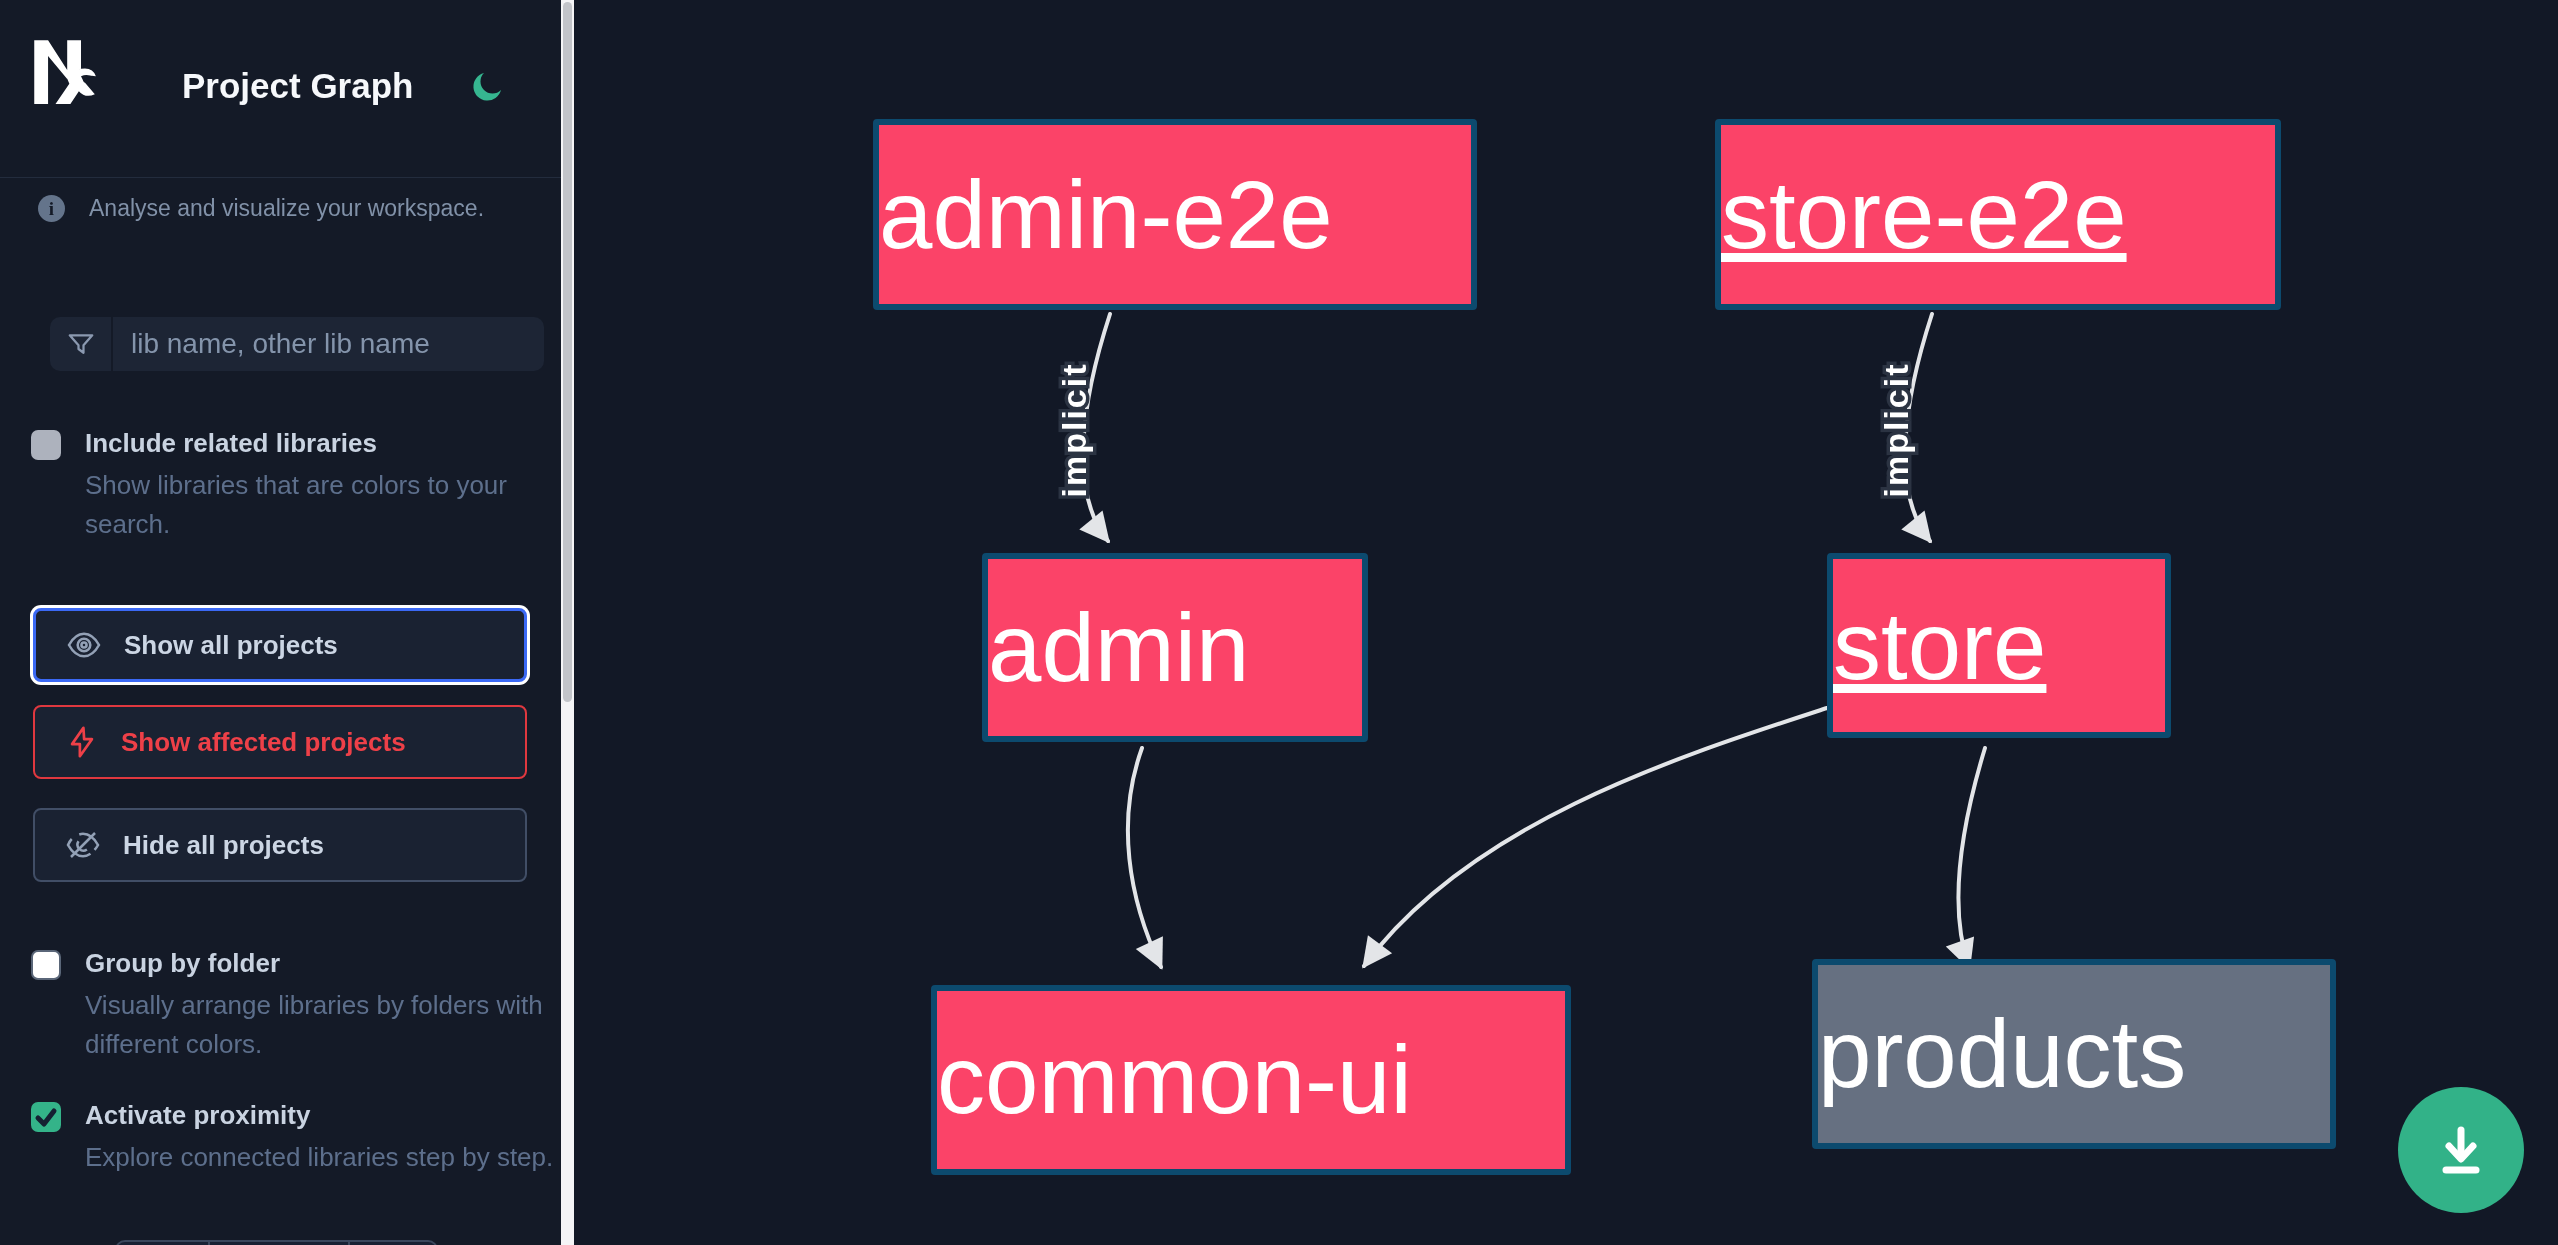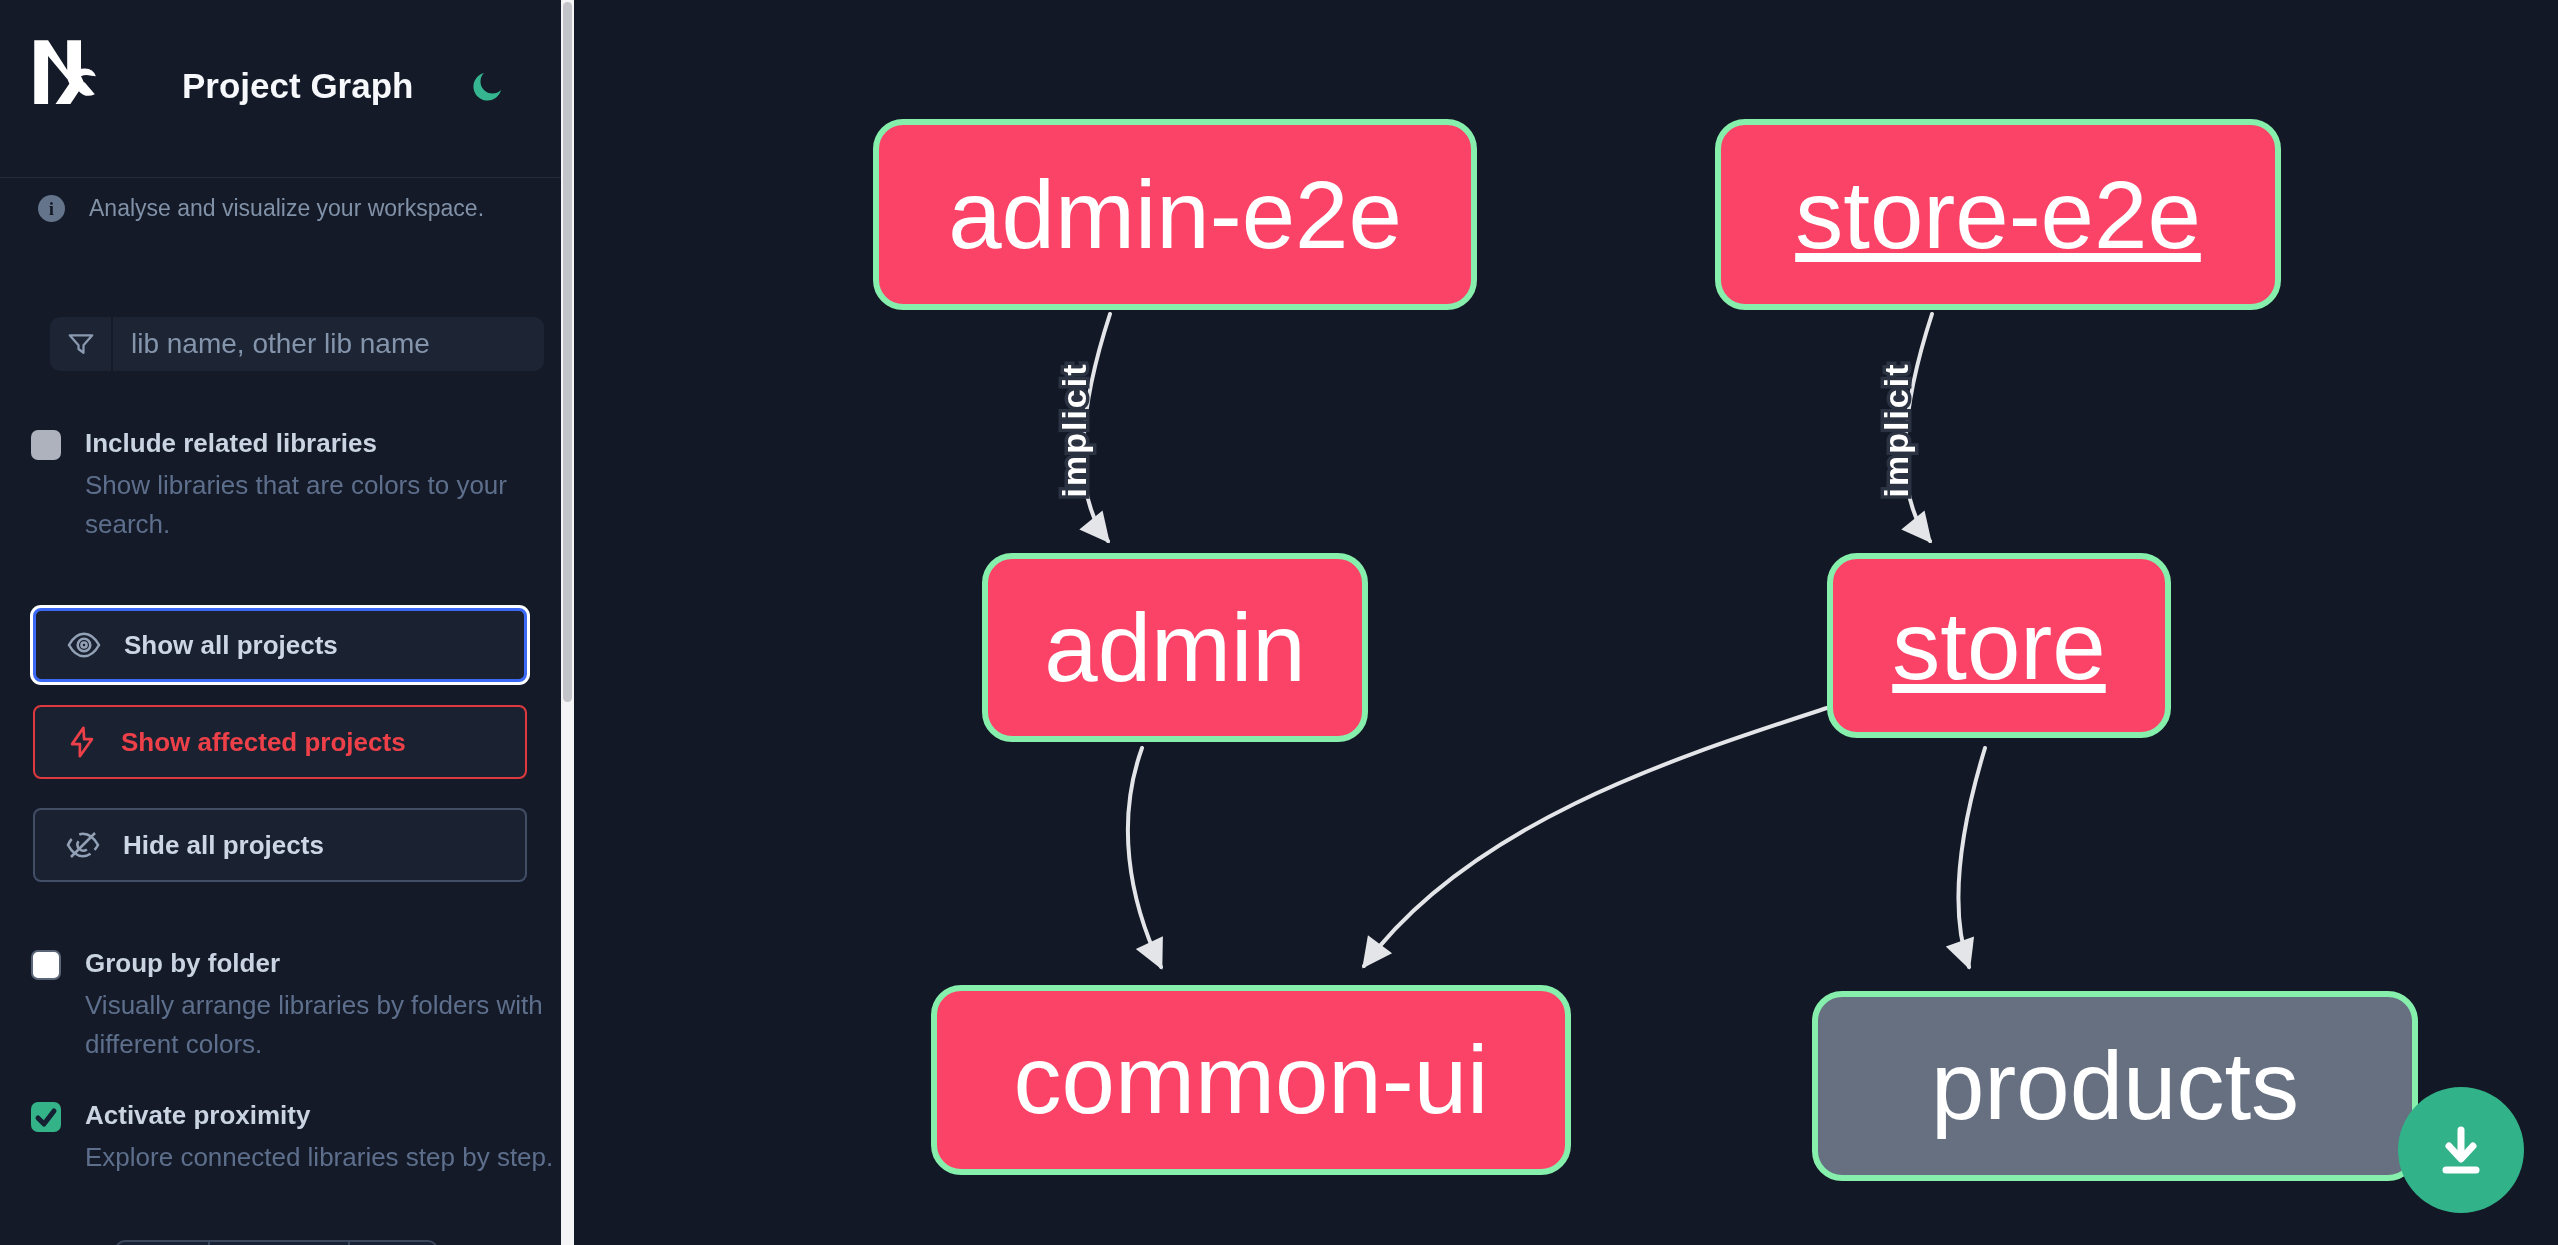--- a/index.html
+++ b/index.html
@@ -50,31 +50,31 @@
 
   #segmented{position:absolute;left:115px;top:1240px;width:323px;height:24px;background:#192134;
              border:2px solid #3b475d;border-radius:10px 10px 0 0;display:flex;}
   #segmented .seg{flex:0 0 auto;height:100%;border-right:2px solid #3b475d;}
   #segmented .seg:nth-child(1){width:93px;}
   #segmented .seg:nth-child(2){width:140px;}
   #segmented .seg:nth-child(3){width:86px;border-right:none;}
 
   
   #canvas{position:absolute;left:574px;top:0;width:1984px;height:1245px;background:#121826;}
-  .node{position:absolute;border:6px solid #86efac;border-radius:30px;display:flex;
-        align-items:center;justify-content:center;color:#ffffff;font-size:96px;
+  .node{position:absolute;border:6px solid #0c4a6e;border-radius:4px;display:flex;
+        align-items:center;color:#ffffff;font-size:96px;
         letter-spacing:0px;cursor:pointer;}
   .node.pink{background:#fb4368;}
   .node.gray{background:#667081;}
   #node-admin-e2e{left:873px;top:119px;width:604px;height:191px;}
   #node-store-e2e{left:1715px;top:119px;width:566px;height:191px;text-decoration:underline;}
   #node-admin{left:982px;top:553px;width:386px;height:189px;}
   #node-store{left:1827px;top:553px;width:344px;height:185px;text-decoration:underline;}
   #node-common-ui{left:931px;top:985px;width:640px;height:190px;}
-  #node-products{left:1812px;top:991px;width:606px;height:190px;}
+  #node-products{left:1812px;top:959px;width:524px;height:190px;}
 
   #edges{position:absolute;left:0;top:0;width:2558px;height:1245px;pointer-events:none;}
   .edge{stroke:#e3e5e8;stroke-width:4;fill:none;stroke-linecap:round;}
   .edge-label{font-family:"Liberation Sans",sans-serif;font-size:34px;font-weight:700;
               fill:#ffffff;stroke:#2b3342;stroke-width:7px;paint-order:stroke;
               letter-spacing:2px;text-anchor:middle;dominant-baseline:middle;}
 
   
   #fab{position:absolute;left:2398px;top:1087px;width:126px;height:126px;border-radius:50%;
        background:#32b288;border:none;display:flex;align-items:center;justify-content:center;cursor:pointer;}

